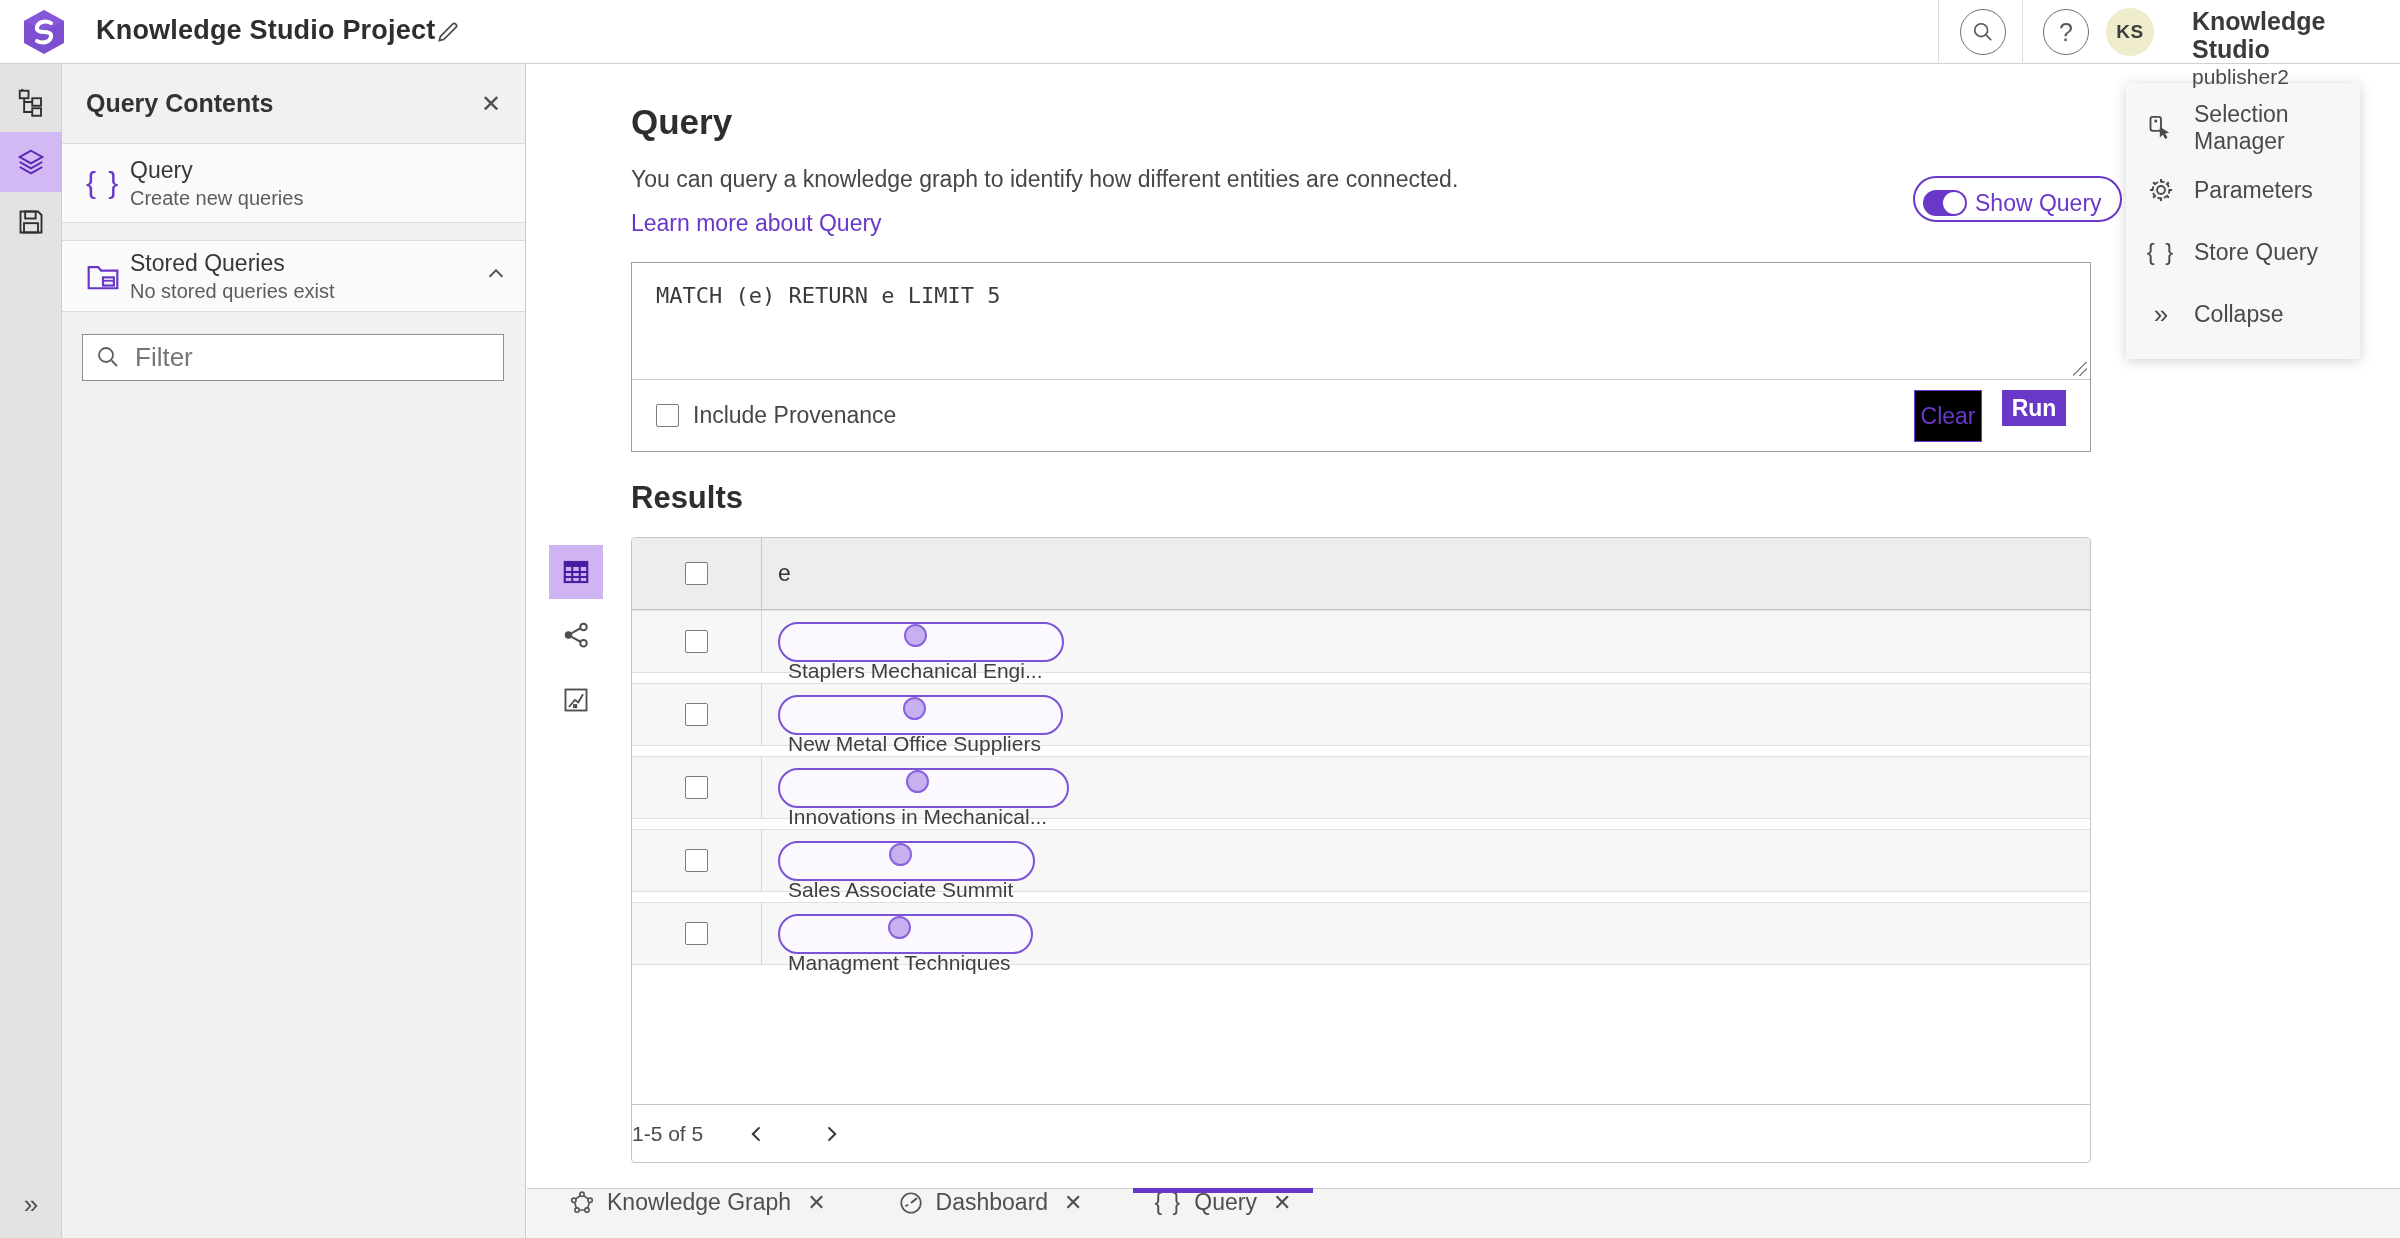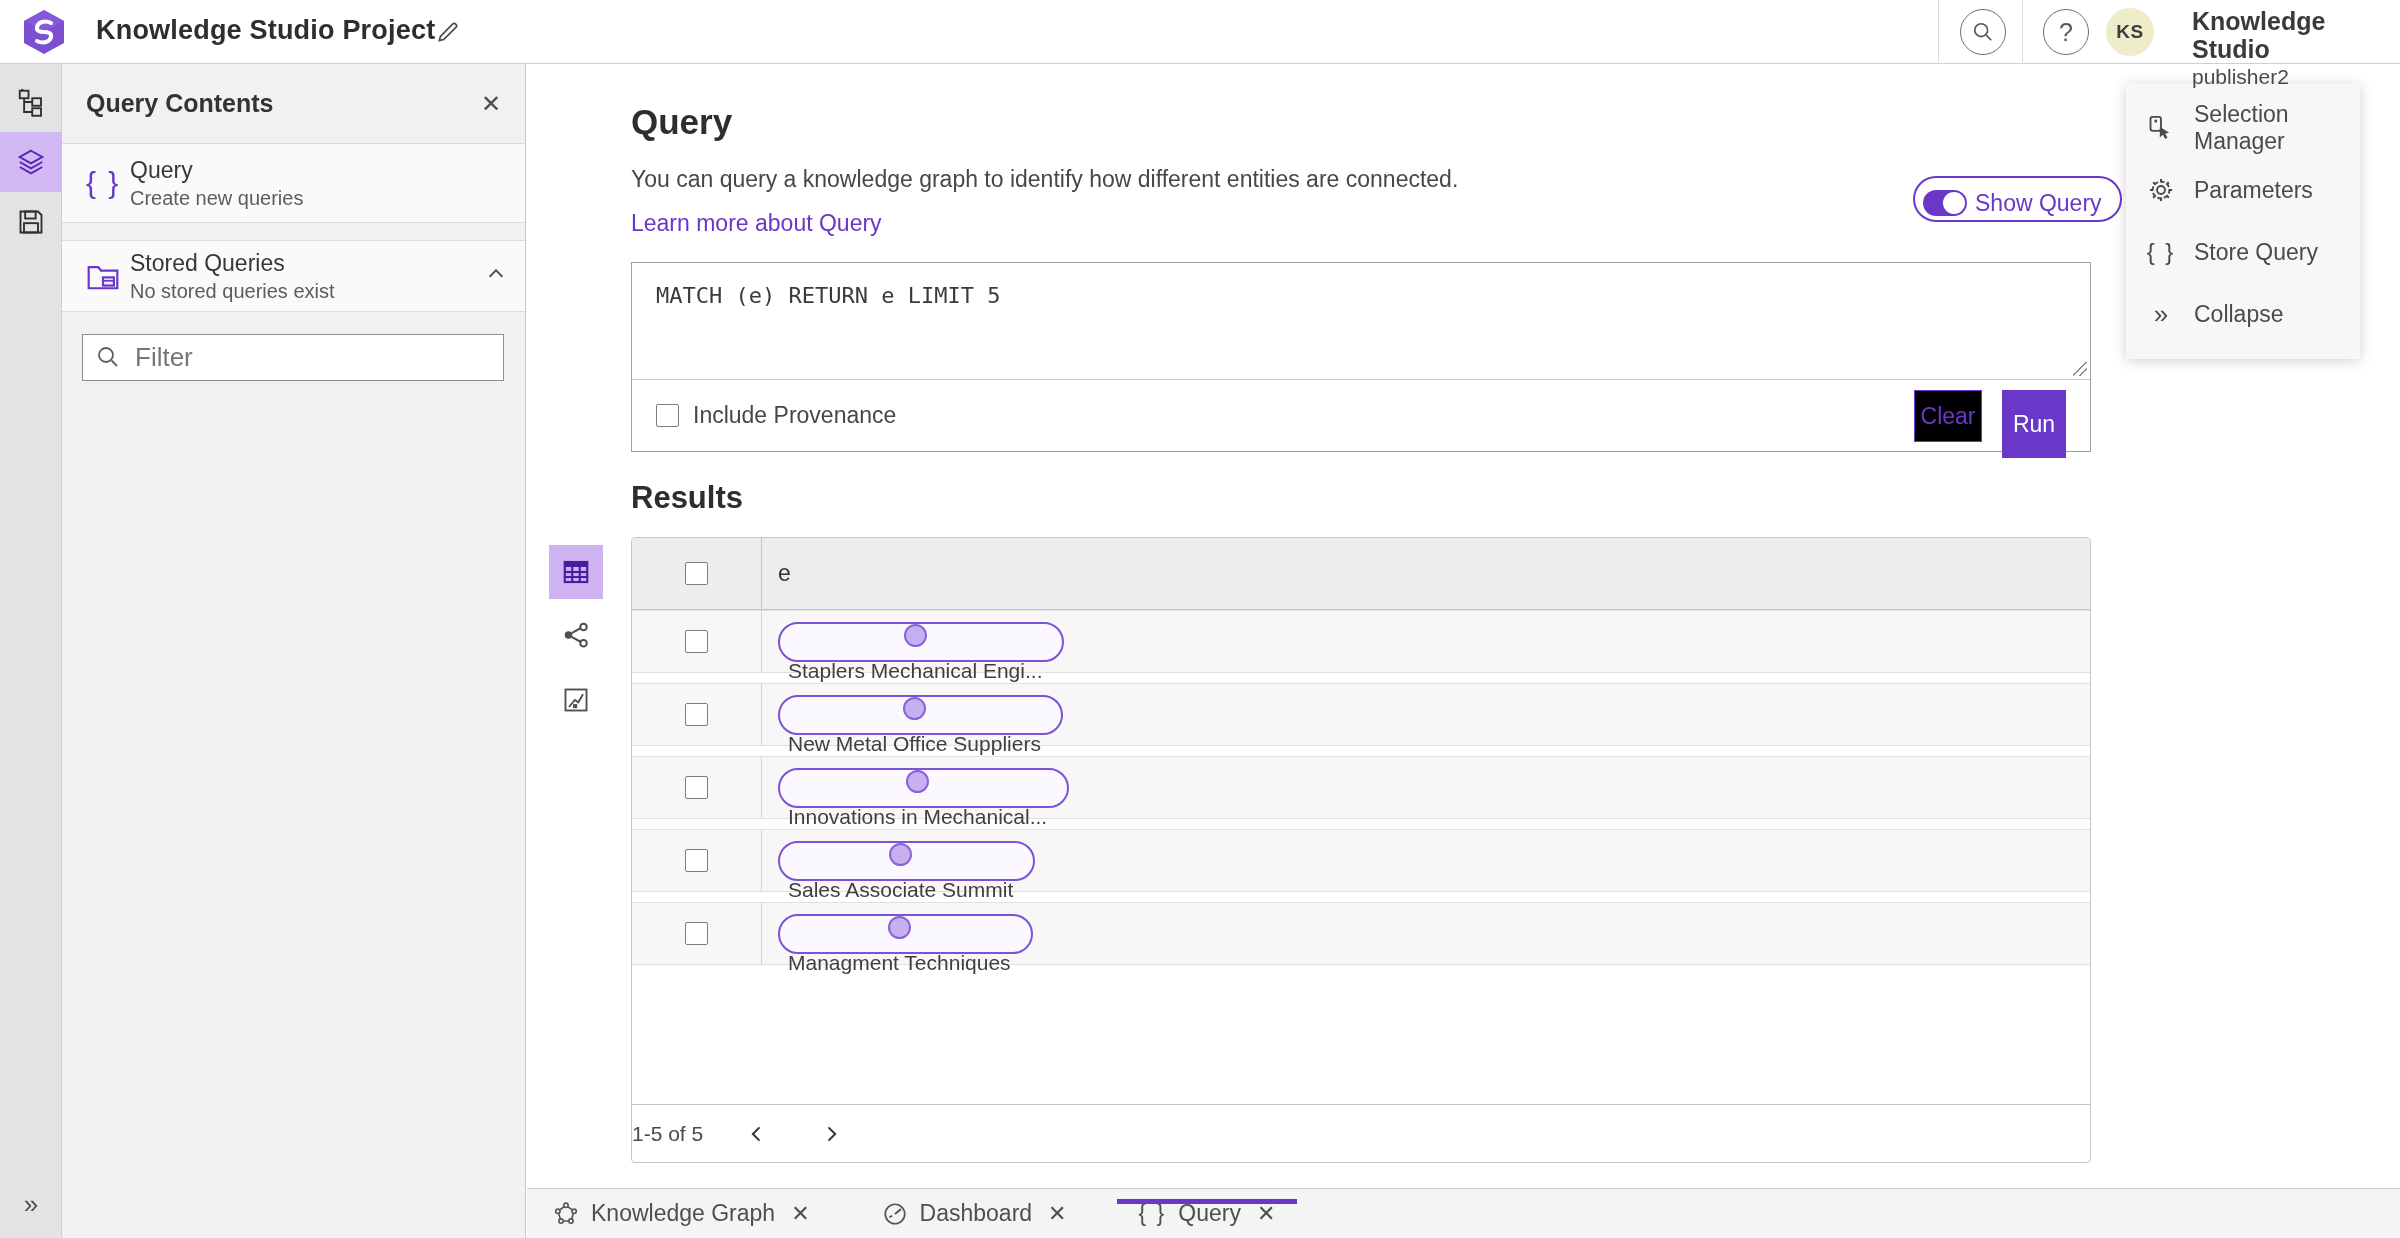--- a/index.html
+++ b/index.html
@@ -60,21 +60,21 @@
   .query-editor { position:relative; height:117px; border-bottom:1px solid #c9c9c9; }
   .query-textarea { width:100%; height:100%; border:none; resize:none; outline:none; padding:20px 24px; font-family:"DejaVu Sans Mono", monospace; font-size:22px; color:#3a3a3a; background:#fff; }
   .resize-handle { position:absolute; right:3px; bottom:3px; width:14px; height:14px; pointer-events:none; }
   .resize-handle::before { content:""; position:absolute; right:0; bottom:0; width:14px; height:14px;
     background:linear-gradient(135deg, transparent 45%, #8a8a8a 45%, #8a8a8a 50%, transparent 50%, transparent 70%, #8a8a8a 70%, #8a8a8a 75%, transparent 75%); }
   .query-footer { position:relative; height:71px; display:flex; align-items:center; padding:0 24px; }
   .checkbox { width:23px; height:23px; border:1.6px solid #7d7d7d; background:#fff; border-radius:2px; cursor:pointer; flex:0 0 auto; }
   .include-label { font-size:23px; color:#474747; margin-left:14px; }
   .footer-actions { position:absolute; right:24px; top:10px; display:flex; gap:20px; }
   .btn-clear { width:68px; height:52px; border:1.6px solid #6a38c8; background:#000000; color:#6a38c8; font-size:23px; cursor:pointer; font-family:inherit; }
-  .btn-run { width:64px; height:68px; border:none; background:#6a38c8; color:#fff; font-size:23px; cursor:pointer; font-family:inherit; }
+  .btn-run { width:64px; height:36px; border:none; background:#6a38c8; color:#fff; font-size:23px; cursor:pointer; font-family:inherit;font-weight:bold; }
 
   .results-heading { position:absolute; left:104px; top:416px; font-size:31px; font-weight:700; color:#2e2e2e; }
 
   .view-rail { position:absolute; left:22px; top:481px; width:54px; }
   .view-btn { width:54px; height:54px; display:flex; align-items:center; justify-content:center; background:none; border:none; color:#4f4f4f; cursor:pointer; margin-bottom:9px; }
   .view-btn.selected { background:#cfb3f3; color:#481da0; }
   .view-btn + .view-btn { margin-top:0; }
   .view-btn:nth-child(2) { margin-top:9px; }
   .view-btn:nth-child(3) { margin-top:11px; }
 
@@ -95,21 +95,21 @@
   
   .context-menu { position:absolute; left:2126px; top:83px; width:234px; background:#f7f7f7; box-shadow:0 2px 12px rgba(0,0,0,0.18); padding:14px 0; z-index:25; }
   .menu-item { display:flex; align-items:center; gap:18px; height:62px; padding:0 20px; font-size:23px; color:#4a4a4a; cursor:pointer; background:none; border:none; width:100%; text-align:left; font-family:inherit; }
   .menu-item .m-icon { width:30px; flex:0 0 30px; display:flex; align-items:center; justify-content:center; color:#4a4a4a; }
   .menu-item.disabled { color:#bdbdbd; cursor:default; }
   .menu-item.disabled .m-icon { color:#c6c6c6; }
   .m-braces { font-size:24px; letter-spacing:2px; }
   .m-collapse { font-size:26px; }
 
   
-  .tabbar { position:absolute; left:527px; right:0; bottom:0; height:50px; background:#f4f4f4; border-top:1px solid #d0d0d0; display:flex; align-items:center; padding-left:4px; z-index:20; }
+  .tabbar { position:absolute; left:527px; right:0; bottom:0; height:50px; background:#f4f4f4; border-top:1px solid #d0d0d0; display:flex; align-items:flex-start; padding-left:20px; z-index:20; }
   .tab { position:relative; display:flex; align-items:center; gap:12px; padding:0 22px; margin-right:28px; font-size:23px; color:#4f4f4f; cursor:pointer; background:none; border:none; font-family:inherit; }
   .tab .tab-icon { color:#555; display:flex; align-items:center; }
   .tab .tab-close { font-size:22px; color:#4f4f4f; margin-left:4px; }
   .tab.active::before { content:""; position:absolute; left:0; right:0; top:-1px; height:5px; background:#6a38c8; }
   .tab-braces { font-size:23px; letter-spacing:2px; color:#4f4f4f; }
 </style>
 </head>
 <body>
 
 <div class="app">

